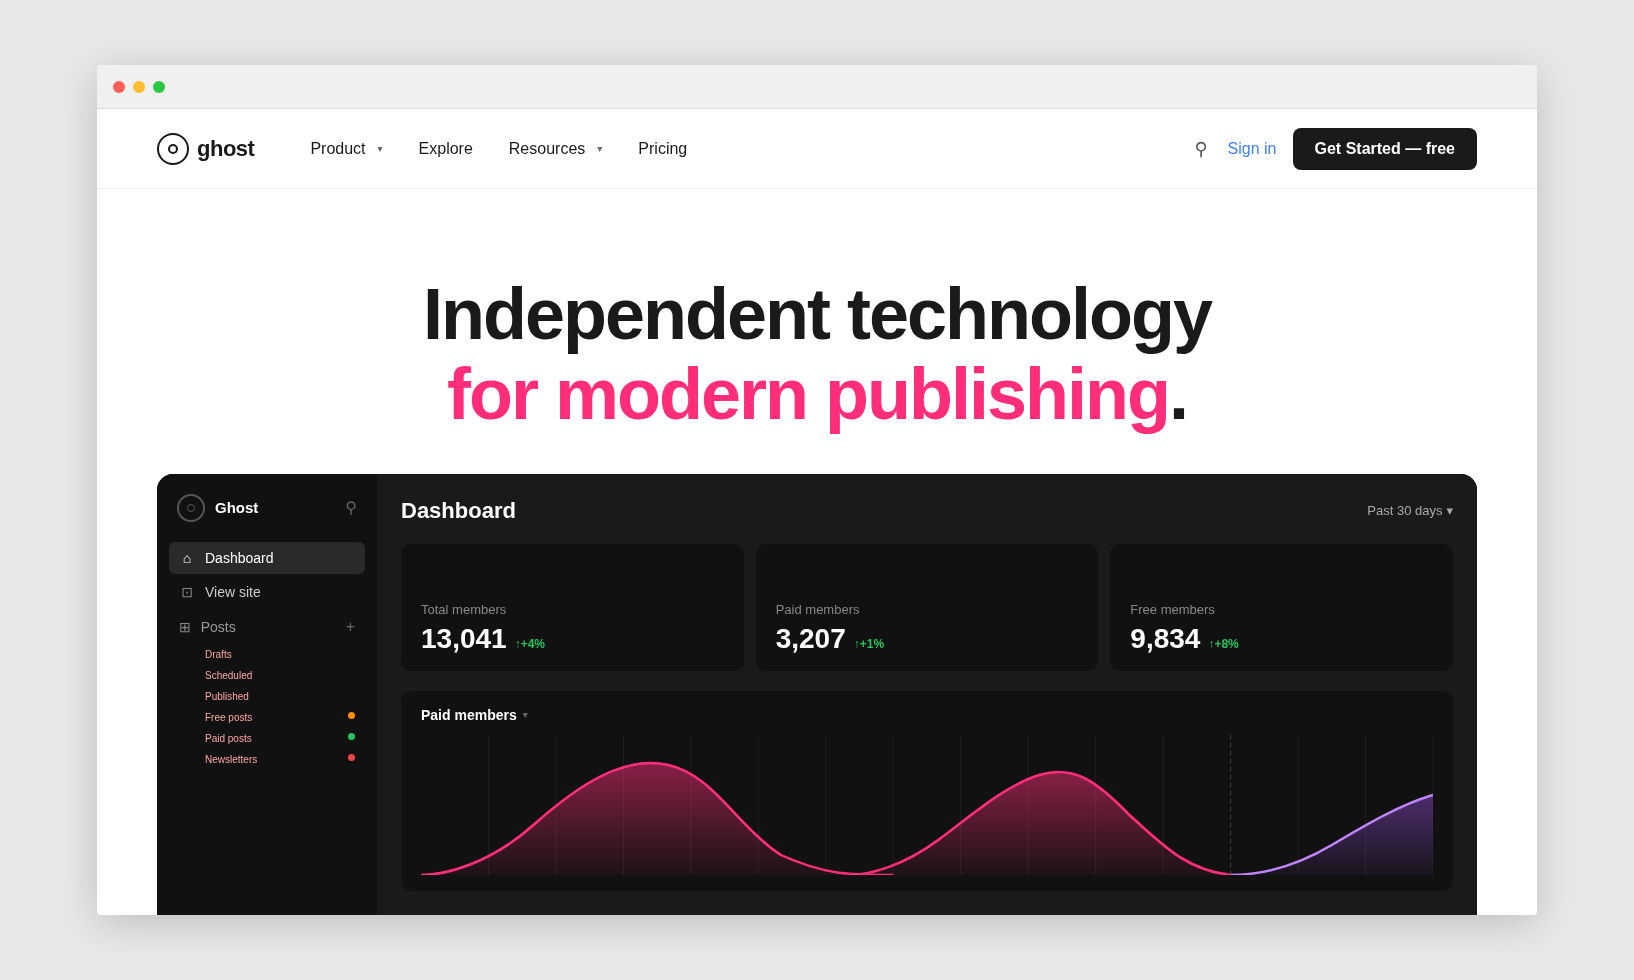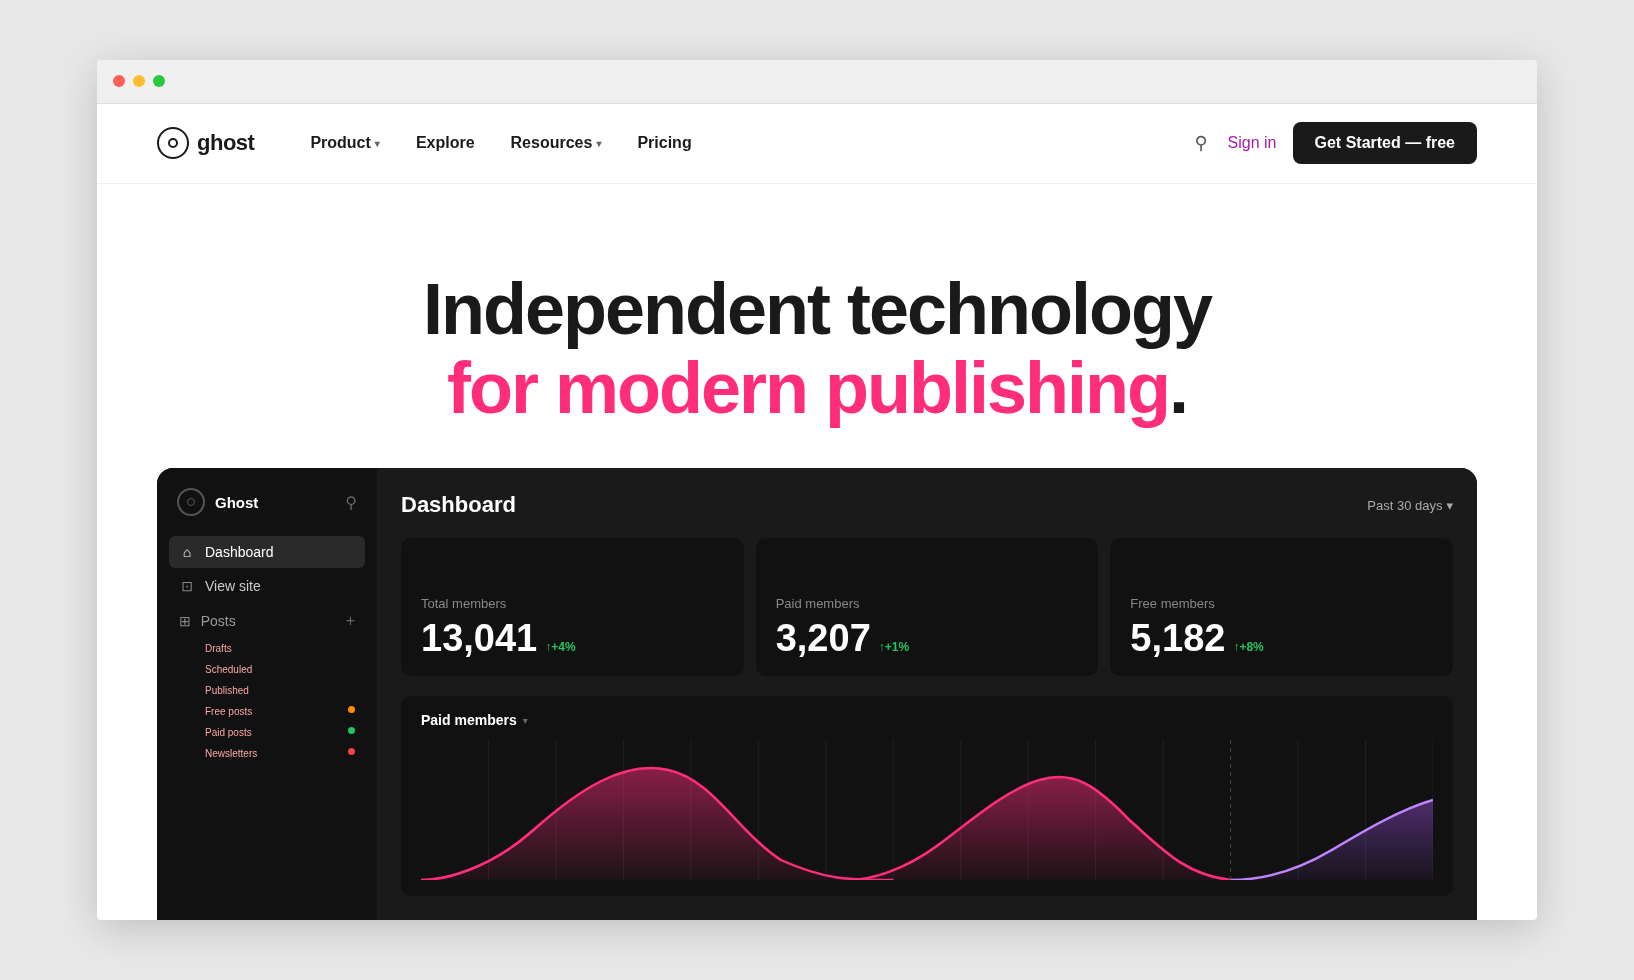--- a/index.html
+++ b/index.html
@@ -73,26 +73,26 @@
     }
     .nav-links {
       display: flex;
       align-items: center;
       gap: 4px;
       flex: 1;
     }
     .nav-link {
       display: flex;
       align-items: center;
-      gap: 4px;
+      gap: 12px;
       padding: 8px 16px;
       font-size: 16px;
       color: #1a1a1a;
       text-decoration: none;
-      font-weight: 700;
+      font-weight: 400;
       cursor: pointer;
       border-radius: 6px;
     }
     .nav-link .chevron {
       font-size: 10px;
       color: #666;
     }
     .nav-right {
       display: flex;
       align-items: center;
@@ -100,21 +100,21 @@
     }
     .nav-search-icon {
       color: #555;
       font-size: 18px;
       cursor: pointer;
       padding: 4px;
     }
     .nav-signin {
       font-size: 16px;
       font-weight: 500;
-      color: #a21caf;
+      color: #3b82f6;
       cursor: pointer;
       text-decoration: none;
     }
     .nav-cta {
       background: #1a1a1a;
       color: #fff;
       padding: 12px 22px;
       border-radius: 8px;
       font-size: 16px;
       font-weight: 600;
@@ -294,21 +294,21 @@
       margin-bottom: 6px;
       margin-top: 42px;
     }
     .stat-value-row {
       display: flex;
       align-items: baseline;
       gap: 8px;
     }
     .stat-value {
       color: #fff;
-      font-size: 38px;
+      font-size: 28px;
       font-weight: 700;
     }
     .stat-change {
       color: #22c55e;
       font-size: 12px;
       font-weight: 600;
     }
     
     .chart-section {
       background: #111;
@@ -460,21 +460,21 @@
         <div class="stat-card">
           <div class="stat-label">Paid members</div>
           <div class="stat-value-row">
             <span class="stat-value">3,207</span>
             <span class="stat-change">↑+1%</span>
           </div>
         </div>
         <div class="stat-card">
           <div class="stat-label">Free members</div>
           <div class="stat-value-row">
-            <span class="stat-value">5,182</span>
+            <span class="stat-value">9,834</span>
             <span class="stat-change">↑+8%</span>
           </div>
         </div>
       </div>
 
       <div class="chart-section">
         <div class="chart-header">
           <span class="chart-label">Paid members</span>
           <span class="chart-chevron">▾</span>
         </div>

